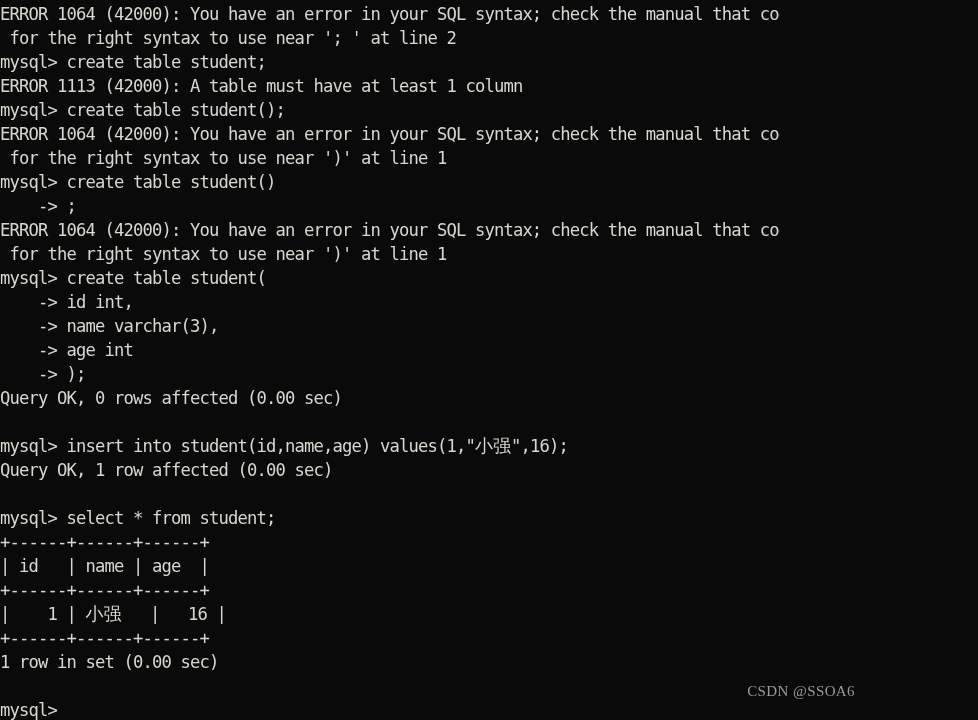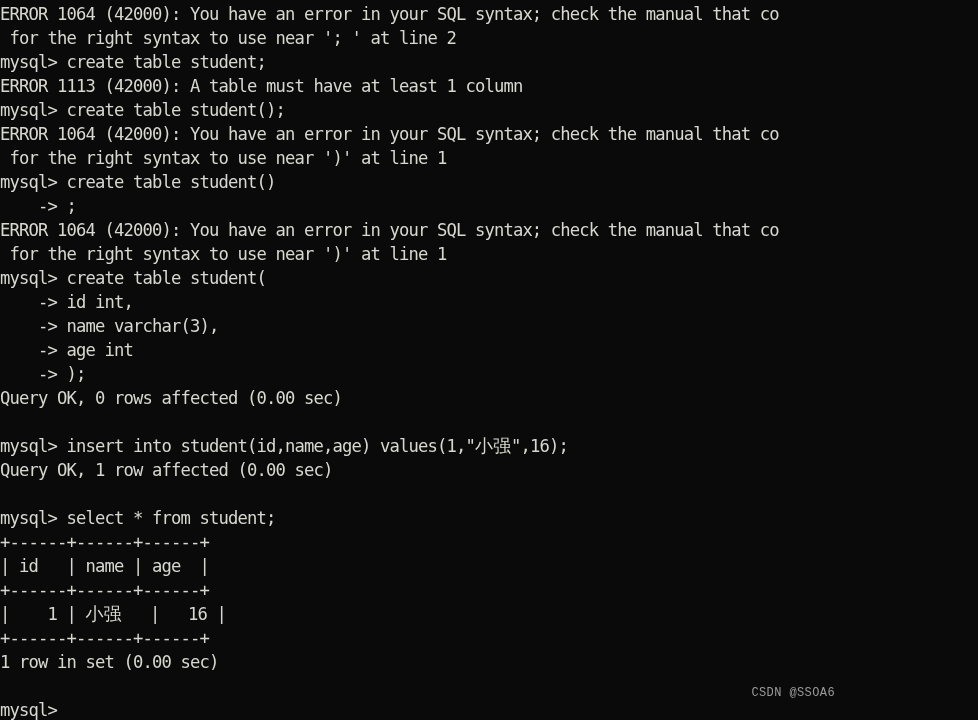--- a/index.html
+++ b/index.html
@@ -46,25 +46,25 @@
     height: 24px;
   }
   
   .cjk {
     font-family: "DejaVu Sans", sans-serif;
     letter-spacing: 0px;
     font-size: 18px;
   }
   #watermark {
     position: absolute;
-    right: 20px;
+    right: 0;
     bottom: 20px;
     color: #9a9a9a;
-    font-family: Liberation Mono, monospace;
-    font-size: 12px;
+    font-family: Liberation Serif, serif;
+    font-size: 15px;
     letter-spacing: 0.4px;
     white-space: pre;
     user-select: none;
   }
 </style>
 </head>
 <body>
 
 <div id="terminal">
   <div id="console-output"><div class="line">ERROR 1064 (42000): You have an error in your SQL syntax; check the manual that co</div><div class="line"> for the right syntax to use near '; ' at line 2</div><div class="line">mysql&gt; create table student;</div><div class="line">ERROR 1113 (42000): A table must have at least 1 column</div><div class="line">mysql&gt; create table student();</div><div class="line">ERROR 1064 (42000): You have an error in your SQL syntax; check the manual that co</div><div class="line"> for the right syntax to use near ')' at line 1</div><div class="line">mysql&gt; create table student()</div><div class="line">    -&gt; ;</div><div class="line">ERROR 1064 (42000): You have an error in your SQL syntax; check the manual that co</div><div class="line"> for the right syntax to use near ')' at line 1</div><div class="line">mysql&gt; create table student(</div><div class="line">    -&gt; id int,</div><div class="line">    -&gt; name varchar(3),</div><div class="line">    -&gt; age int</div><div class="line">    -&gt; );</div><div class="line">Query OK, 0 rows affected (0.00 sec)</div><div class="line blank">&nbsp;</div><div class="line">mysql&gt; insert into student(id,name,age) values(1,"<span class="cjk">小强</span>",16);</div><div class="line">Query OK, 1 row affected (0.00 sec)</div><div class="line blank">&nbsp;</div><div class="line">mysql&gt; select * from student;</div><div class="line">+------+------+------+</div><div class="line">| id   | name | age  |</div><div class="line">+------+------+------+</div><div class="line">|    1 | <span class="cjk">小强</span>   |   16 |</div><div class="line">+------+------+------+</div><div class="line">1 row in set (0.00 sec)</div><div class="line blank">&nbsp;</div><div class="line">mysql&gt;</div></div>

